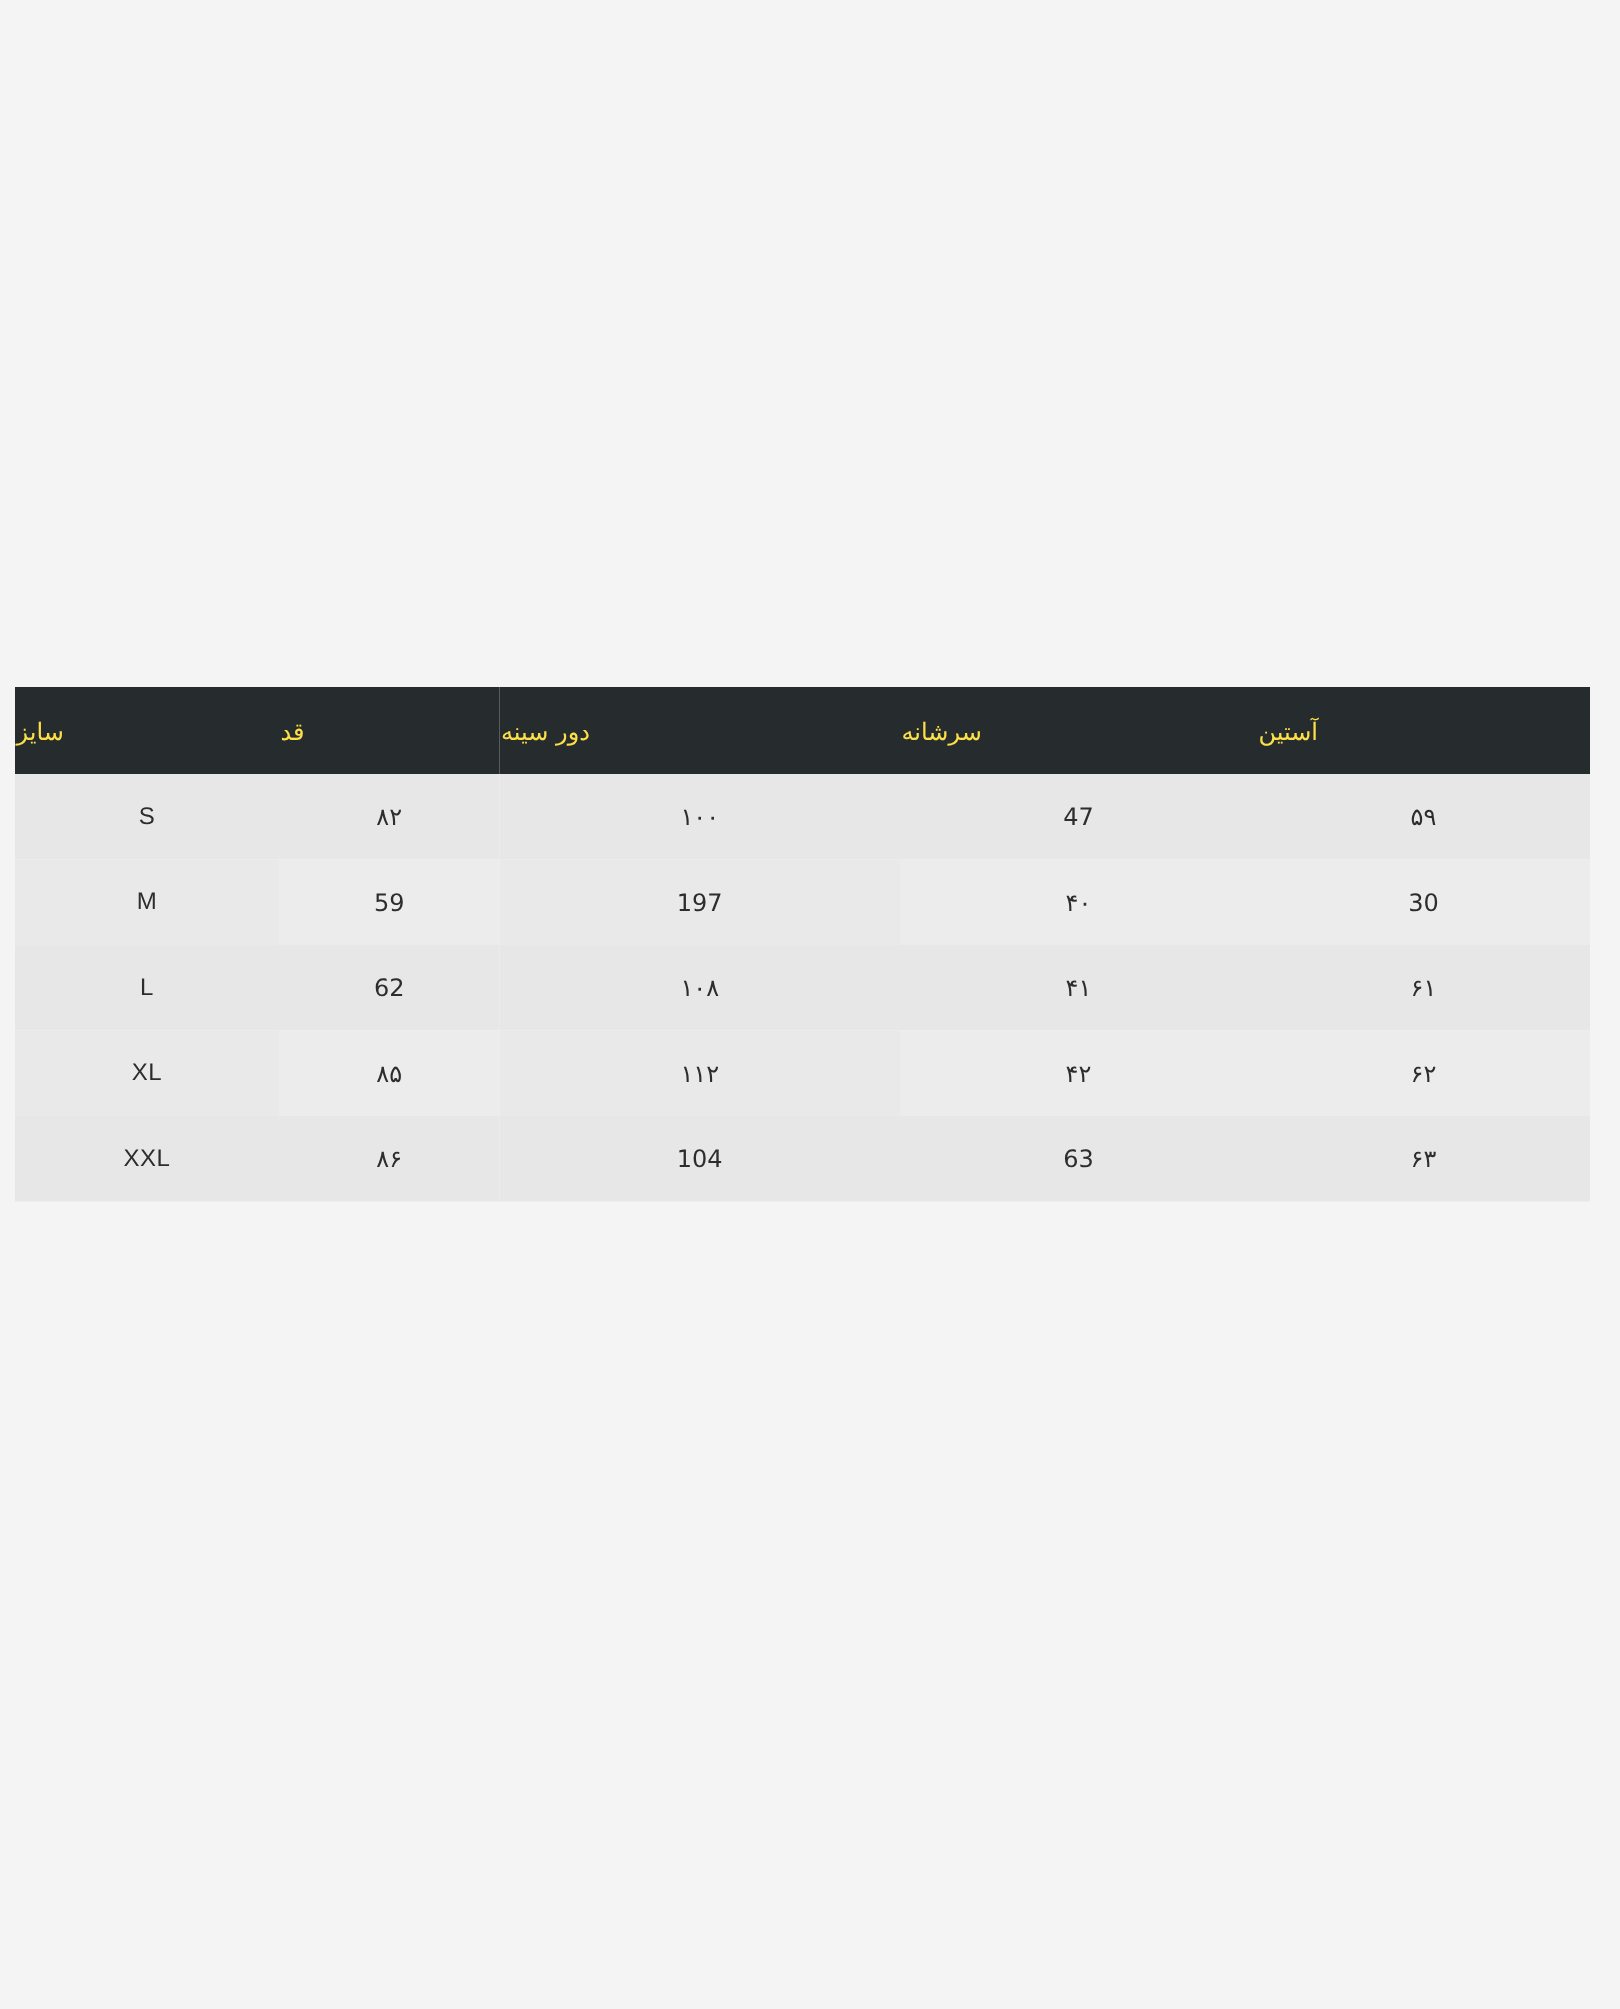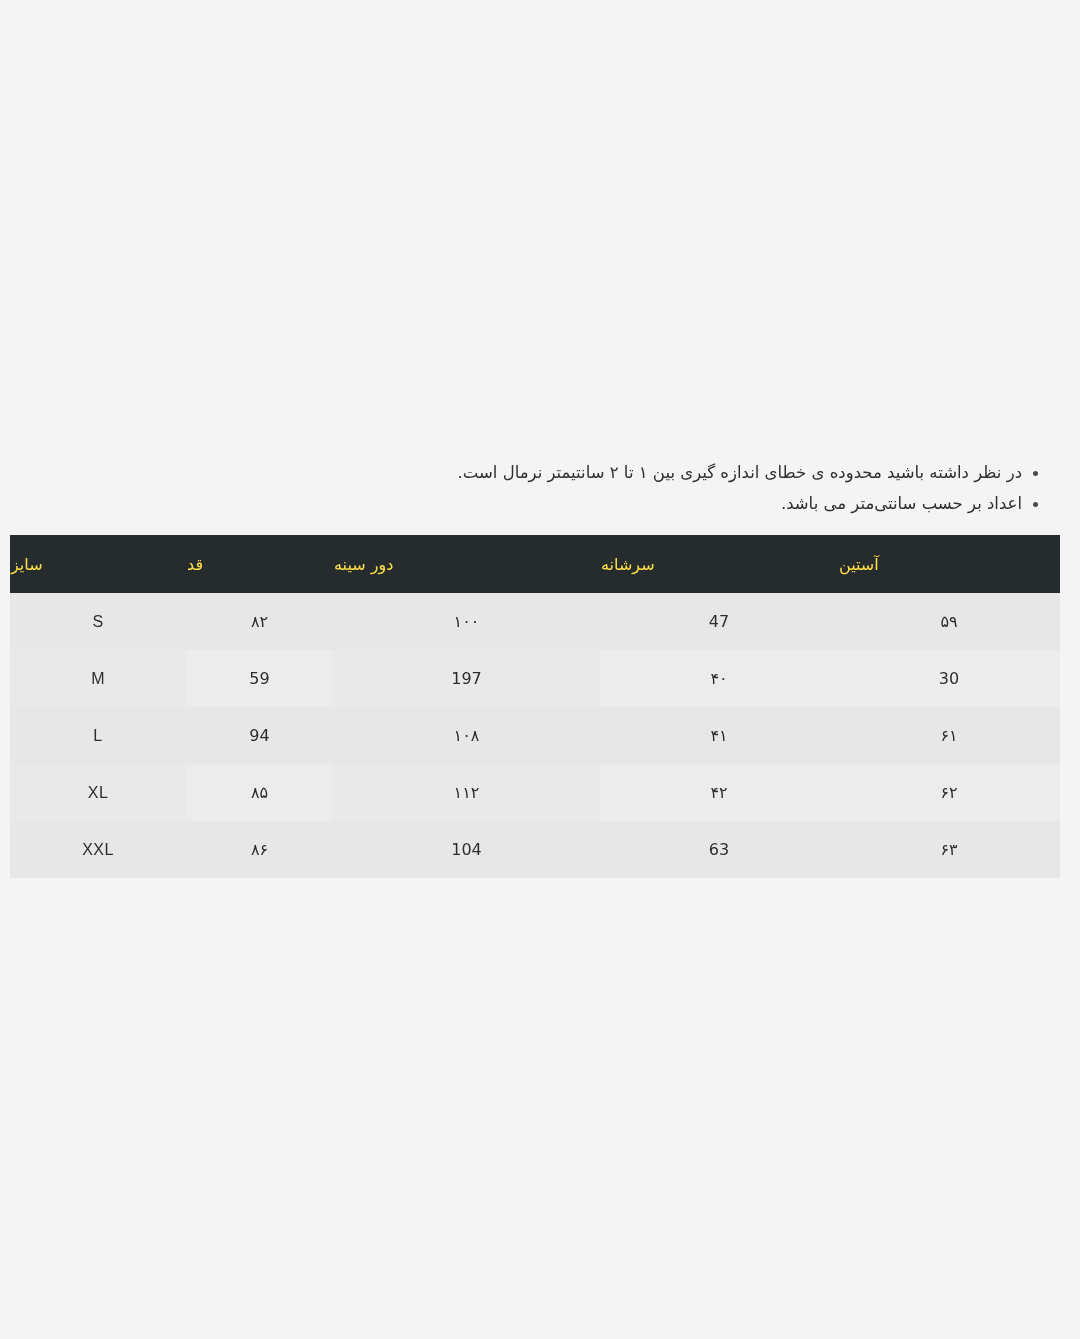--- a/index.html
+++ b/index.html
@@ -99,24 +99,20 @@
     font-family: "Liberation Sans", sans-serif;
     letter-spacing: 0.4px;
   }
 </style>
 </head>
 <body>
 
 <div class="page">
   <div class="content">
 
-    <ul class="notes">
-      <li>در نظر داشته باشید محدوده ی خطای اندازه گیری بین ۱ تا ۲ سانتیمتر نرمال است.</li>
-      <li>اعداد بر حسب سانتی‌متر می باشد.</li>
-    </ul>
 
     <table class="size-table">
       <thead>
         <tr>
           <th class="col-sleeve">آستین</th>
           <th class="col-shoulder">سرشانه</th>
           <th class="col-chest">دور سینه</th>
           <th class="col-length">قد</th>
           <th class="col-size">سایز</th>
         </tr>
@@ -133,21 +129,21 @@
           <td class="col-sleeve">30</td>
           <td class="col-shoulder">۴۰</td>
           <td class="col-chest">197</td>
           <td class="col-length">59</td>
           <td class="col-size latin">M</td>
         </tr>
         <tr>
           <td class="col-sleeve">۶۱</td>
           <td class="col-shoulder">۴۱</td>
           <td class="col-chest">۱۰۸</td>
-          <td class="col-length">94</td>
+          <td class="col-length">62</td>
           <td class="col-size latin">L</td>
         </tr>
         <tr>
           <td class="col-sleeve">۶۲</td>
           <td class="col-shoulder">۴۲</td>
           <td class="col-chest">۱۱۲</td>
           <td class="col-length">۸۵</td>
           <td class="col-size latin">XL</td>
         </tr>
         <tr>

